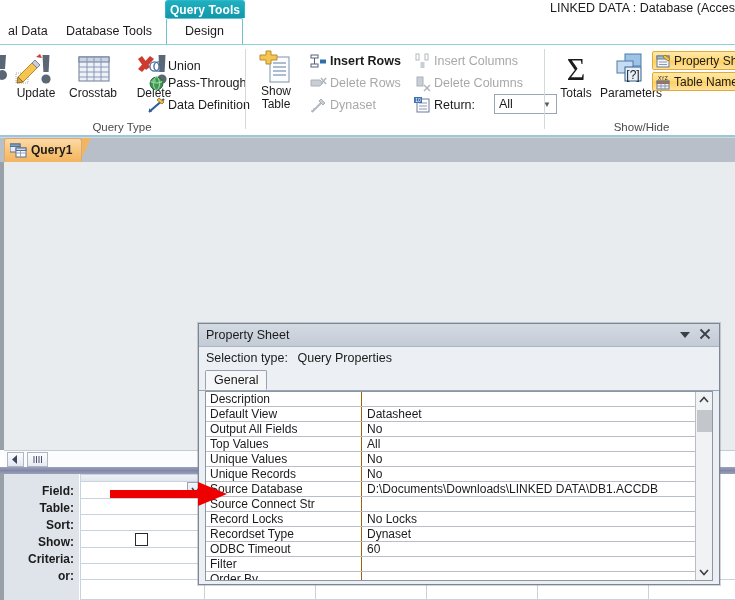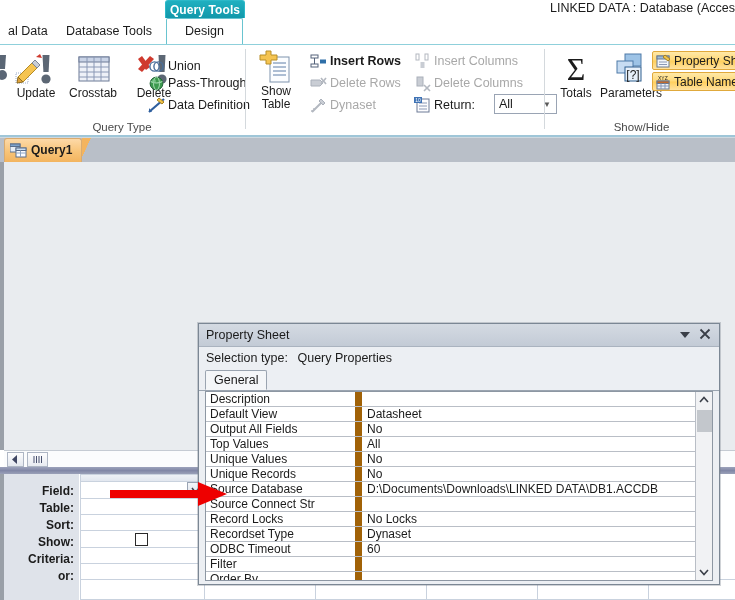--- a/index.html
+++ b/index.html
@@ -101,21 +101,21 @@
   .ps-tabstrip{position:absolute;left:0;top:46px;right:0;height:20px;border-bottom:1px solid #9aa4b0;}
   .ps-tab{position:absolute;left:6px;top:0;height:20px;padding:0 8px;line-height:19px;font-size:12.5px;
      background:#f4f6f8;border:1px solid #9aa4b0;border-bottom:1px solid #f4f6f8;box-sizing:border-box;
      border-top-left-radius:2px;border-top-right-radius:2px;color:#1b1b1b;}
 
   .ps-listwrap{position:absolute;left:6px;top:67px;width:508px;height:190px;overflow:hidden;
      background:#ffffff;border:1px solid #8d97a3;box-sizing:border-box;}
   .ps-rows{position:absolute;left:0;top:0;width:489px;}
   .ps-row{position:relative;height:15px;box-sizing:border-box;border-bottom:1px solid #b9bec6;}
   .ps-name{position:absolute;left:0;top:0;width:156px;height:14px;line-height:14px;
-     box-sizing:border-box;border-right:7px solid #a16207;padding-left:4px;font-size:12px;color:#1b1b1b;
+     box-sizing:border-box;border-right:1px solid #a16207;padding-left:4px;font-size:12px;color:#1b1b1b;
      white-space:nowrap;overflow:hidden;}
   .ps-val{position:absolute;left:157px;top:0;right:0;height:14px;line-height:14px;padding-left:4px;
      font-size:12px;color:#1b1b1b;white-space:nowrap;overflow:hidden;}
   .ps-vscroll{position:absolute;right:0;top:0;width:17px;height:188px;background:#f1f2f4;
      border-left:1px solid #b9bec6;box-sizing:border-box;}
   .ps-vs-up,.ps-vs-dn{position:absolute;left:0;width:16px;height:17px;text-align:center;
      font-size:10px;line-height:17px;color:#4a4a4a;}
   .ps-vs-up{top:0;} .ps-vs-dn{bottom:0;}
   .ps-vs-thumb{position:absolute;left:1px;top:18px;width:15px;height:22px;background:#c3c7cc;}
 

